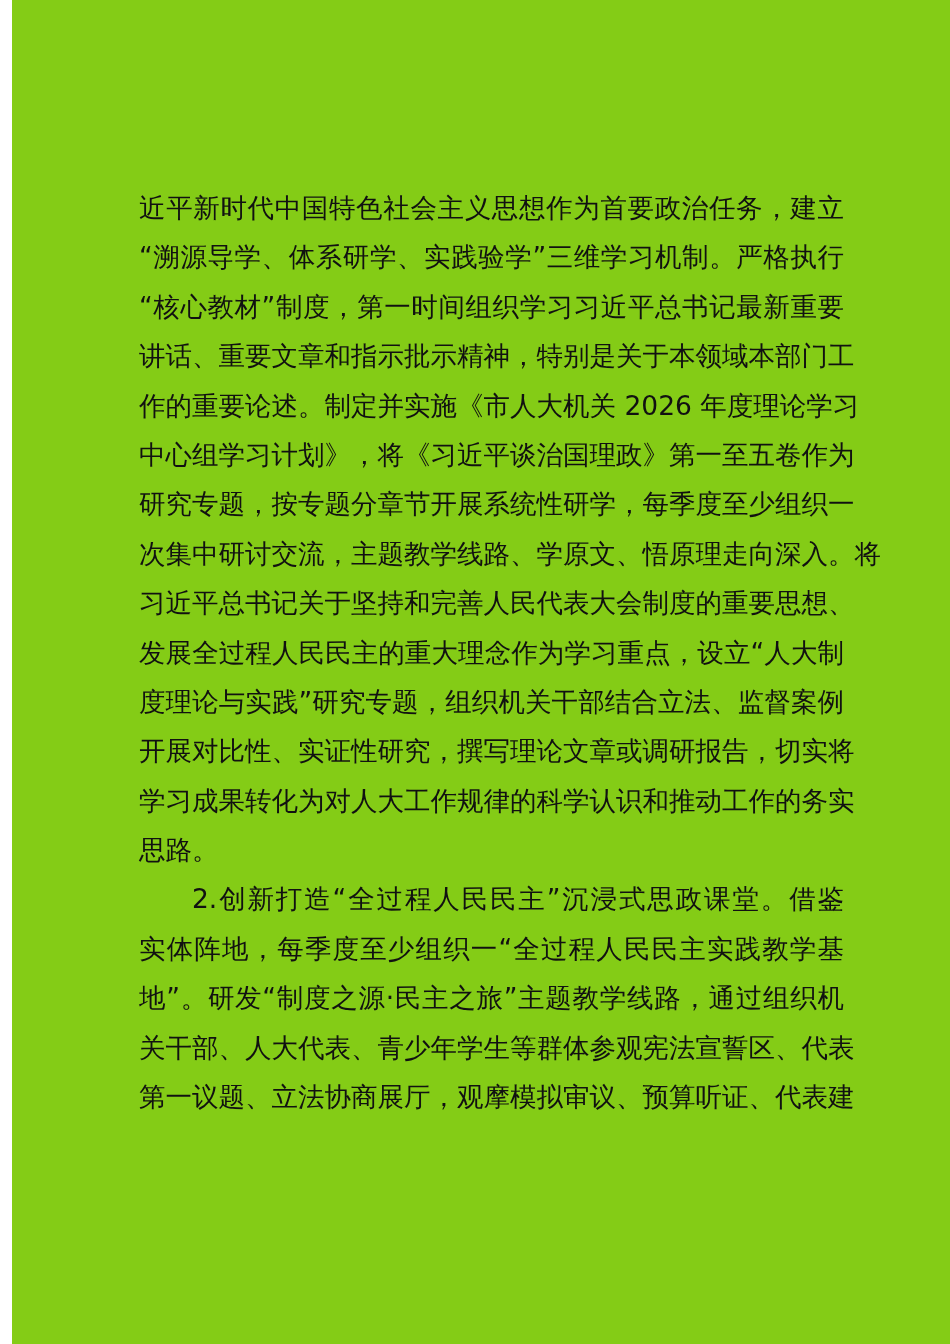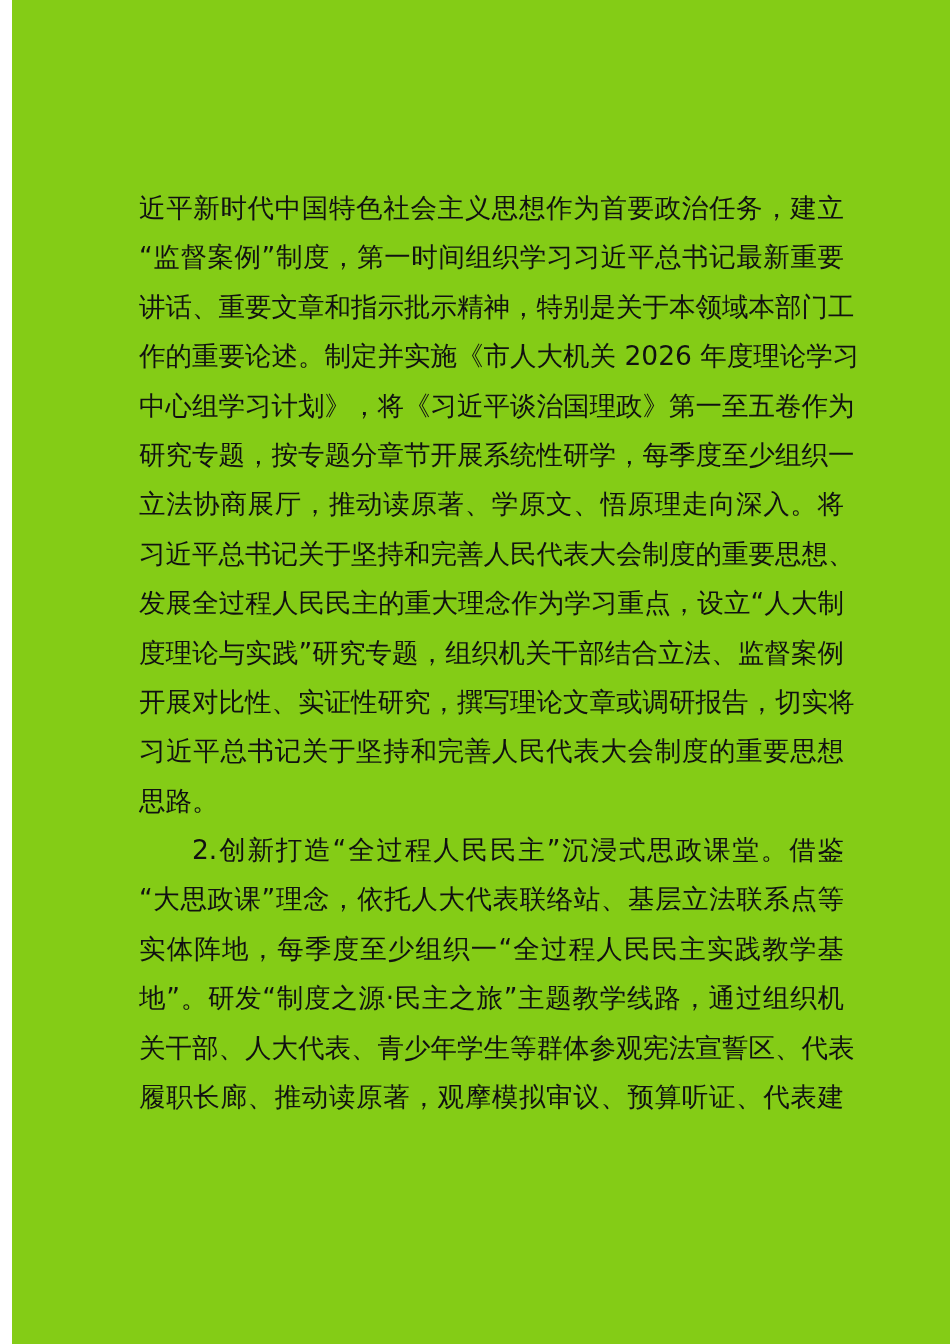--- a/index.html
+++ b/index.html
@@ -58,71 +58,71 @@
 <body>
 
 <div class="page">
   <div class="content">
 
     <div>
       <div class="line">
           <span class="txt">近平新时代中国特色社会主义思想作为首要政治任务，建立</span>
         </div>
       <div class="line">
-          <span class="txt">“监督案例”制度，第一时间组织学习习近平总书记最新重要</span>
+          <span class="txt">“溯源导学、体系研学、实践验学”三维学习机制。严格执行</span>
+        </div>
+      <div class="line">
+          <span class="txt">“核心教材”制度，第一时间组织学习习近平总书记最新重要</span>
         </div>
       <div class="line">
           <span class="txt">讲话、重要文章和指示批示精神，特别是关于本领域本部门工</span>
         </div>
       <div class="line">
           <span class="txt">作的重要论述。制定并实施《市人大机关 2026 年度理论学习</span>
         </div>
       <div class="line">
           <span class="txt">中心组学习计划》，将《习近平谈治国理政》第一至五卷作为</span>
         </div>
       <div class="line">
           <span class="txt">研究专题，按专题分章节开展系统性研学，每季度至少组织一</span>
         </div>
       <div class="line">
-          <span class="txt">立法协商展厅，推动读原著、学原文、悟原理走向深入。将</span>
+          <span class="txt">次集中研讨交流，主题教学线路、学原文、悟原理走向深入。将</span>
         </div>
       <div class="line">
           <span class="txt">习近平总书记关于坚持和完善人民代表大会制度的重要思想、</span>
         </div>
       <div class="line">
           <span class="txt">发展全过程人民民主的重大理念作为学习重点，设立“人大制</span>
         </div>
       <div class="line">
           <span class="txt">度理论与实践”研究专题，组织机关干部结合立法、监督案例</span>
         </div>
       <div class="line">
           <span class="txt">开展对比性、实证性研究，撰写理论文章或调研报告，切实将</span>
         </div>
       <div class="line">
-          <span class="txt">习近平总书记关于坚持和完善人民代表大会制度的重要思想</span>
+          <span class="txt">学习成果转化为对人大工作规律的科学认识和推动工作的务实</span>
         </div>
       <div class="line last">
           <span class="txt">思路。</span>
         </div>
     </div>
 
     <div>
       <div class="line indent">
           <span class="txt">2.创新打造“全过程人民民主”沉浸式思政课堂。借鉴</span>
         </div>
       <div class="line">
-          <span class="txt">“大思政课”理念，依托人大代表联络站、基层立法联系点等</span>
-        </div>
-      <div class="line">
           <span class="txt">实体阵地，每季度至少组织一“全过程人民民主实践教学基</span>
         </div>
       <div class="line">
           <span class="txt">地”。研发“制度之源·民主之旅”主题教学线路，通过组织机</span>
         </div>
       <div class="line">
           <span class="txt">关干部、人大代表、青少年学生等群体参观宪法宣誓区、代表</span>
         </div>
       <div class="line">
-          <span class="txt">履职长廊、推动读原著，观摩模拟审议、预算听证、代表建</span>
+          <span class="txt">第一议题、立法协商展厅，观摩模拟审议、预算听证、代表建</span>
         </div>
     </div>
   </div>
 </div>
 
 </body></html>

